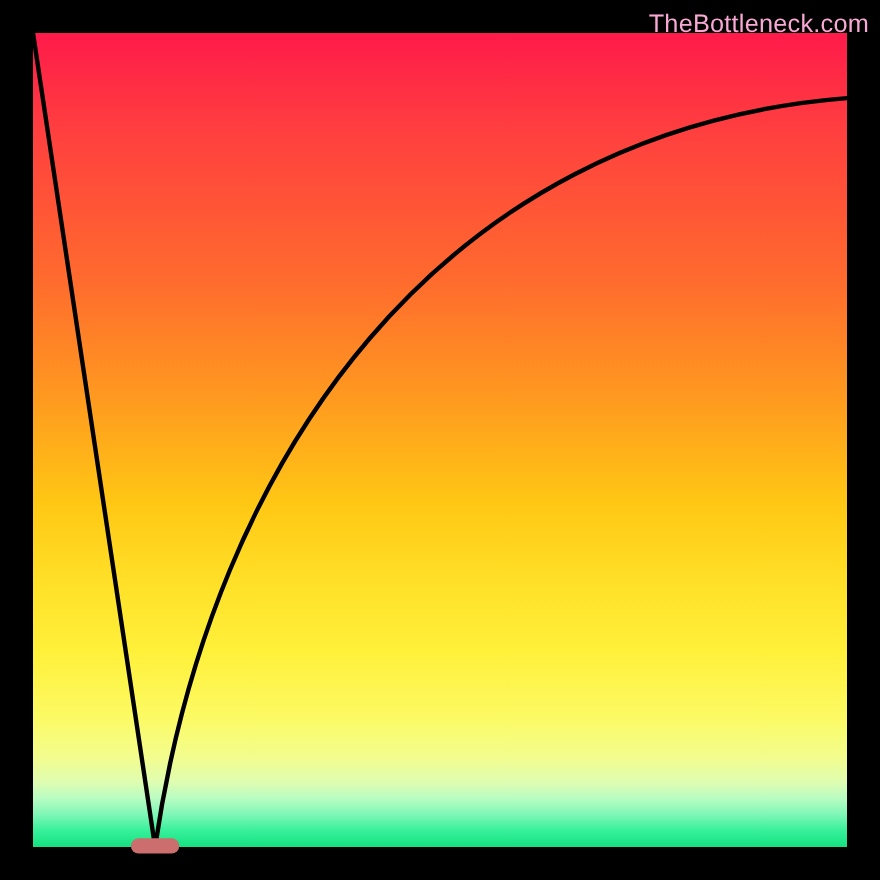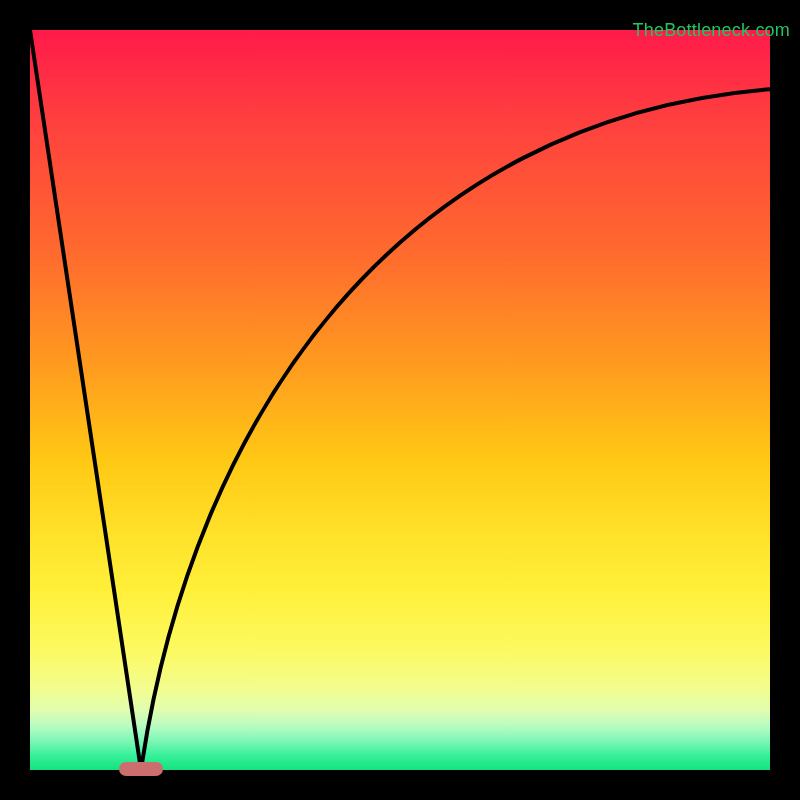--- a/index.html
+++ b/index.html
@@ -36,24 +36,24 @@
       #f2fd8e 89%,
       #dffdb0 92%,
       #b9fcc2 94%,
       #7ff7b6 96%,
       #37f09a 98%,
       #14e280 100%
     );
   }
   .watermark {
     position: absolute;
-    top: 20px;
+    top: 8px;
     right: 10px;
-    color: #22c55e;
-    font-size: 18px;
+    color: #f9a8d4;
+    font-size: 23px;
     font-weight: 400;
     letter-spacing: 0.2px;
     z-index: 5;
   }
   svg.curve {
     position: absolute;
     left: 0;
     top: 0;
     width: 740px;
     height: 740px;

